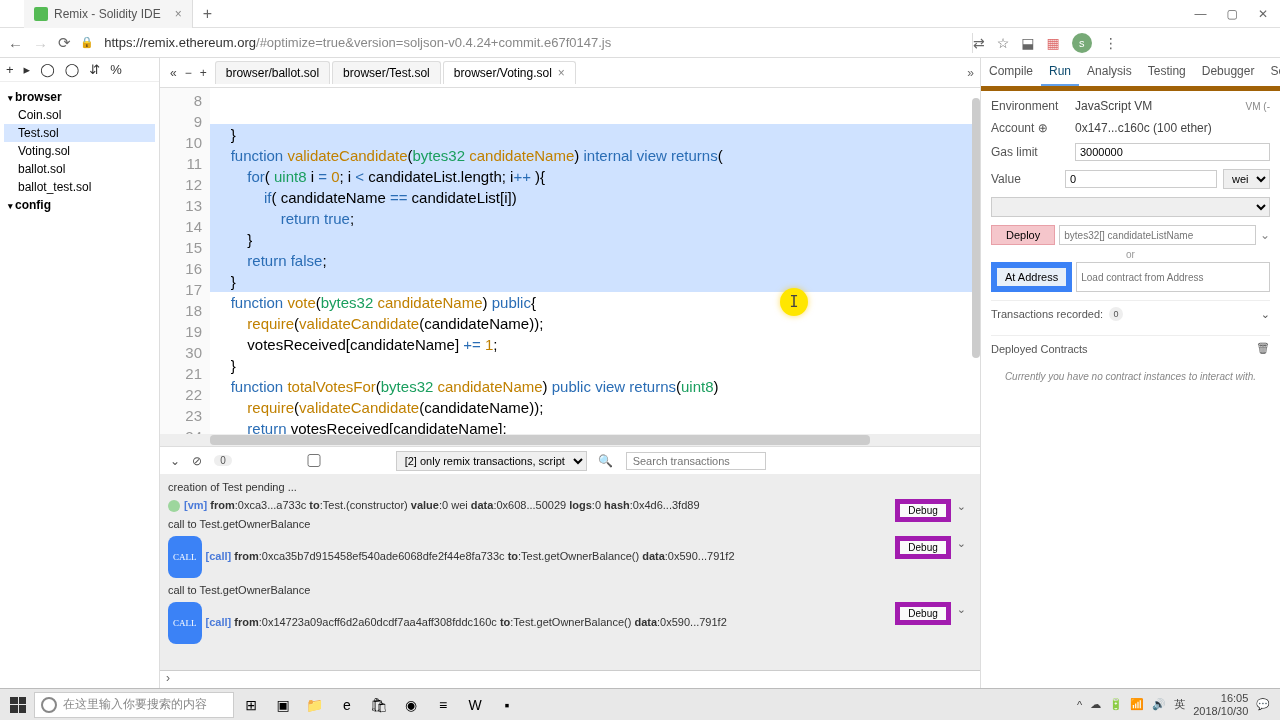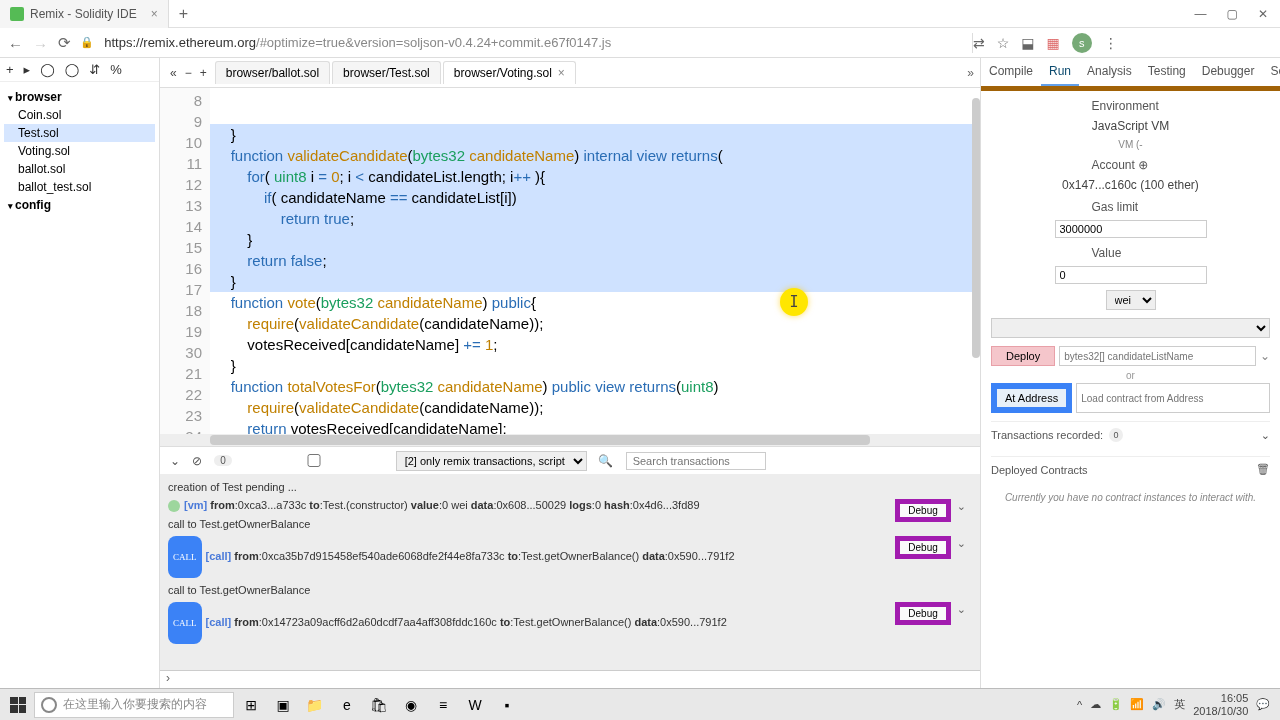--- a/index.html
+++ b/index.html
@@ -1,19 +1,19 @@
 <!DOCTYPE html>
 <html><head>
 <meta charset="utf-8">
 <style>
 * { margin: 0; padding: 0; box-sizing: border-box; font-family: -apple-system, BlinkMacSystemFont, "Segoe UI", Arial, sans-serif; }
 body { width: 1280px; height: 720px; overflow: hidden; background: #fff; position: relative; }
 
 .titlebar { height: 28px; background: #fff; display: flex; align-items: center; border-bottom: 1px solid #e0e0e0; }
-.tab-chrome { display: flex; align-items: center; padding: 0 10px; height: 28px; border-right: 1px solid #ddd; background: #f5f5f5; gap: 6px; font-size: 12px; color: #555; }
+.tab-chrome { display: flex; align-items: center; padding: 0 10px; height: 28px; border-right: 1px solid #ddd; background: #f5f5f5; gap: 6px; font-size: 12px; color: #555; margin-left: 24px; }
 .tab-chrome .favicon { width: 14px; height: 14px; background: #5b5; border-radius: 2px; }
 .tab-close { color: #888; margin-left: 8px; cursor: pointer; }
 .new-tab { padding: 0 10px; color: #666; font-size: 16px; }
 .win-controls { margin-left: auto; display: flex; gap: 20px; padding-right: 12px; color: #666; font-size: 12px; }
 
 .addrbar { height: 30px; display: flex; align-items: center; padding: 0 8px; gap: 10px; border-bottom: 1px solid #ddd; }
 .nav-btn { color: #666; font-size: 15px; cursor: pointer; }
 .nav-btn.disabled { color: #ccc; }
 .lock { color: #5a5; font-size: 11px; }
 .url { font-size: 13px; color: #888; flex: 1; }
@@ -65,21 +65,21 @@
 .chev { float: right; padding: 1px 6px; color: #666; }
 .term-prompt { height: 18px; border-top: 1px solid #ccc; padding: 0 6px; color: #666; font-size: 12px; }
 .call-badge { display: inline-block; background: #3b82f6; color: #fff; border-radius: 8px; padding: 16px 5px; font-size: 9px; margin-right: 4px; font-family: Liberation Serif, serif; }
 .vm-badge { display: inline-block; width: 12px; height: 12px; background: #9dd69d; border-radius: 50%; margin-right: 4px; vertical-align: middle; }
 
 .right { width: 300px; border-left: 1px solid #ddd; font-size: 12px; }
 .rtabs { display: flex; border-bottom: 5px solid #a16207; }
 .rtab { padding: 6px 8px; cursor: pointer; color: #555; }
 .rtab.active { border-bottom: 2px solid #62a0ea; color: #0c4a6e; }
 .rform { padding: 8px 10px; }
-.rform .row { display: flex; align-items: center; margin-bottom: 8px; gap: 6px; flex-direction: column; }
+.rform .row { display: flex; align-items: center; margin-bottom: 8px; gap: 6px; }
 .rform label { width: 78px; color: #555; }
 .rform .val { flex: 1; color: #444; }
 .rform input, .rform select { flex: 1; border: 1px solid #ccc; padding: 2px 4px; font-size: 11px; }
 .wide-select { width: 100%; border: 1px solid #ccc; padding: 3px; margin-bottom: 8px; }
 .deploy-row { display: flex; gap: 4px; margin-bottom: 4px; }
 .btn-deploy { background: #f5c6cb; border: 1px solid #e8a0a8; padding: 3px 14px; font-size: 11px; cursor: pointer; }
 .btn-ataddr { background: #e8f0f8; border: 6px solid #3b82f6; padding: 3px 8px; font-size: 11px; cursor: pointer; }
 .deploy-row input { flex: 1; border: 1px solid #ccc; font-size: 10px; padding: 2px 4px; color: #888; }
 .or { text-align: center; color: #999; font-size: 10px; margin: 2px 0; }
 .section-h { font-size: 11px; color: #555; padding: 6px 0; border-top: 1px solid #eee; margin-top: 8px; display: flex; align-items: center; gap: 6px; }

